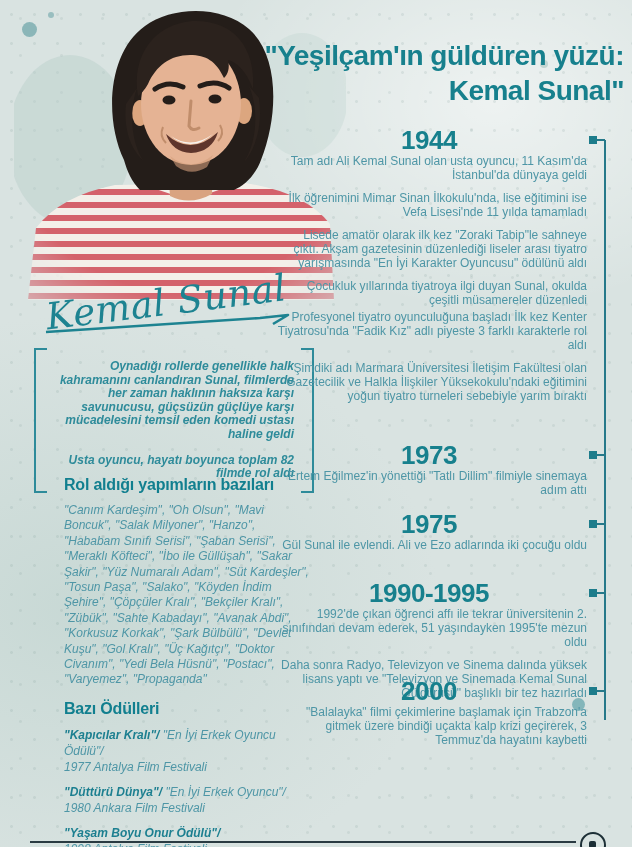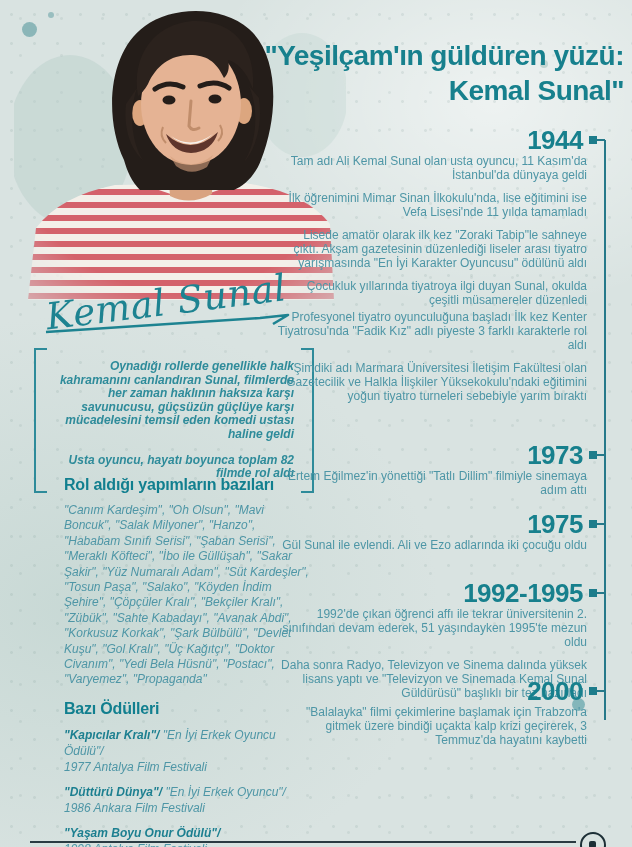--- a/index.html
+++ b/index.html
@@ -55,21 +55,21 @@
   .awards{position:absolute;left:64px;top:700px;width:250px;}
   .award-item{margin-top:9px;}
   .award-item p{margin:0;font-style:italic;font-size:12px;line-height:16px;}
   .award-title{color:#1c7f90;font-weight:bold;}
   .award-sub{color:#4e96a6;}
   .award-detail{color:#4e96a6;}
 
   .timeline{position:absolute;top:0;right:27px;width:330px;height:847px;}
   .tl-line{position:absolute;right:-1px;top:140px;height:580px;width:2px;background:#26798a;}
   .tl-event{position:absolute;left:0;right:0;}
-  .tl-year-row{position:relative;text-align:right;padding-right:22px;
+  .tl-year-row{position:relative;text-align:center;padding-right:22px;
     color:#17808d;font-weight:bold;font-size:26px;line-height:28px;letter-spacing:-0.5px;}
   .tl-tick{position:absolute;right:0;top:13px;width:15px;height:2px;background:#26798a;}
   .tl-square{position:absolute;right:8px;top:10px;width:8px;height:8px;background:#1d7c8b;}
   .tl-event p{margin:9px 0 0;padding-right:18px;text-align:right;
     color:#4e96a6;font-size:12px;line-height:14px;}
   .tl-event p:first-of-type{margin-top:0;}
   .e0{top:126px;} .e1{top:310px;} .e2{top:441px;} .e3{top:510px;} .e4{top:579px;} .e5{top:677px;}
 
   .bottom-rule{position:absolute;left:30px;top:841px;width:546px;height:2px;background:#2a3b42;}
   .agency-logo{position:absolute;left:580px;top:832px;width:26px;height:26px;border:2.5px solid #1d2f36;
@@ -144,21 +144,21 @@
   </div>
 
   <div class="awards">
     <h3 class="section-heading">Bazı Ödülleri</h3>
     <div class="award-item">
       <p><span class="award-title">"Kapıcılar Kralı"/</span><span class="award-sub"> "En İyi Erkek Oyuncu Ödülü"/</span></p>
       <p class="award-detail">1977 Antalya Film Festivali</p>
     </div>
     <div class="award-item">
       <p><span class="award-title">"Düttürü Dünya"/</span><span class="award-sub"> "En İyi Erkek Oyuncu"/</span></p>
-      <p class="award-detail">1986 Ankara Film Festivali</p>
+      <p class="award-detail">1980 Ankara Film Festivali</p>
     </div>
     <div class="award-item">
       <p><span class="award-title">"Yaşam Boyu Onur Ödülü"/</span><span class="award-sub"></span></p>
       <p class="award-detail">1998 Antalya Film Festivali</p>
     </div>
   </div>
 
   <div class="timeline">
     <div class="tl-line"></div>
 
@@ -192,21 +192,21 @@
       <div class="tl-year-row">
         <span>1975</span>
         <span class="tl-tick"></span>
         <span class="tl-square"></span>
       </div>
       <p>Gül Sunal ile evlendi. Ali ve Ezo adlarında iki çocuğu oldu</p>
     </div>
 
     <div class="tl-event e4">
       <div class="tl-year-row">
-        <span>1992-1995</span>
+        <span>1990-1995</span>
         <span class="tl-tick"></span>
         <span class="tl-square"></span>
       </div>
       <p>1992'de çıkan öğrenci affı ile tekrar üniversitenin 2. sınıfından devam ederek, 51 yaşındayken 1995'te mezun oldu</p>
       <p>Daha sonra Radyo, Televizyon ve Sinema dalında yüksek lisans yaptı ve "Televizyon ve Sinemada Kemal Sunal Güldürüsü" başlıklı bir tez hazırladı</p>
     </div>
 
     <div class="tl-event e5">
       <div class="tl-year-row">
         <span>2000</span>

